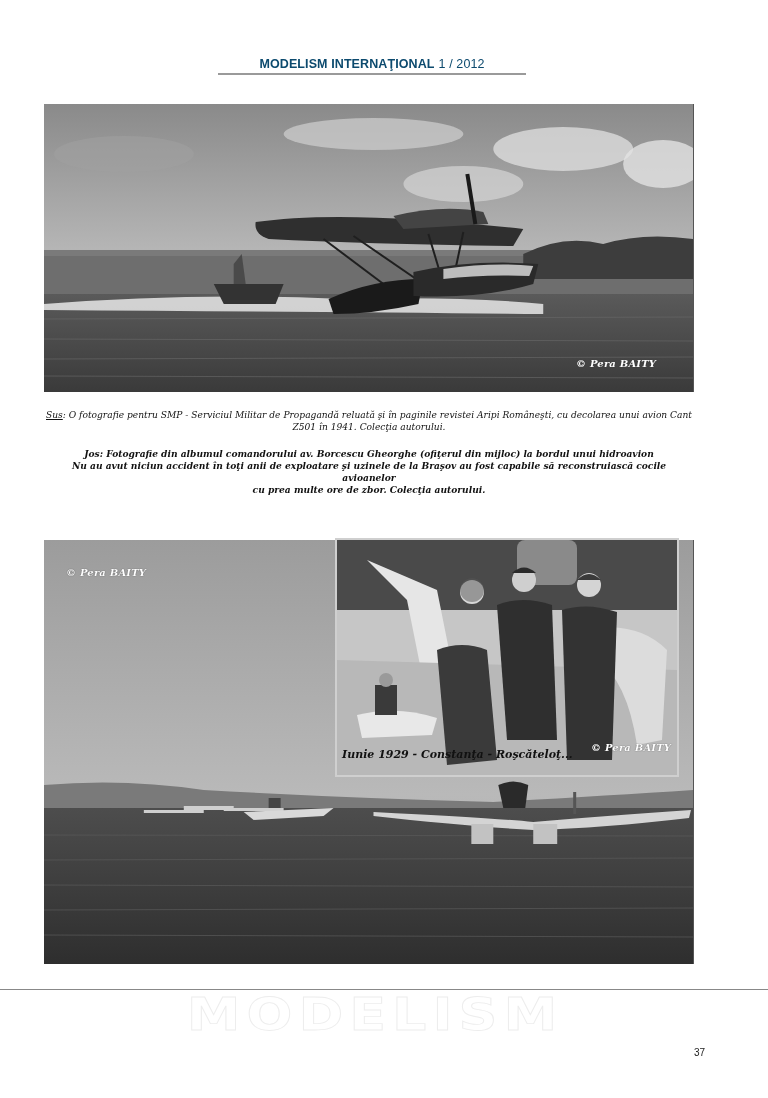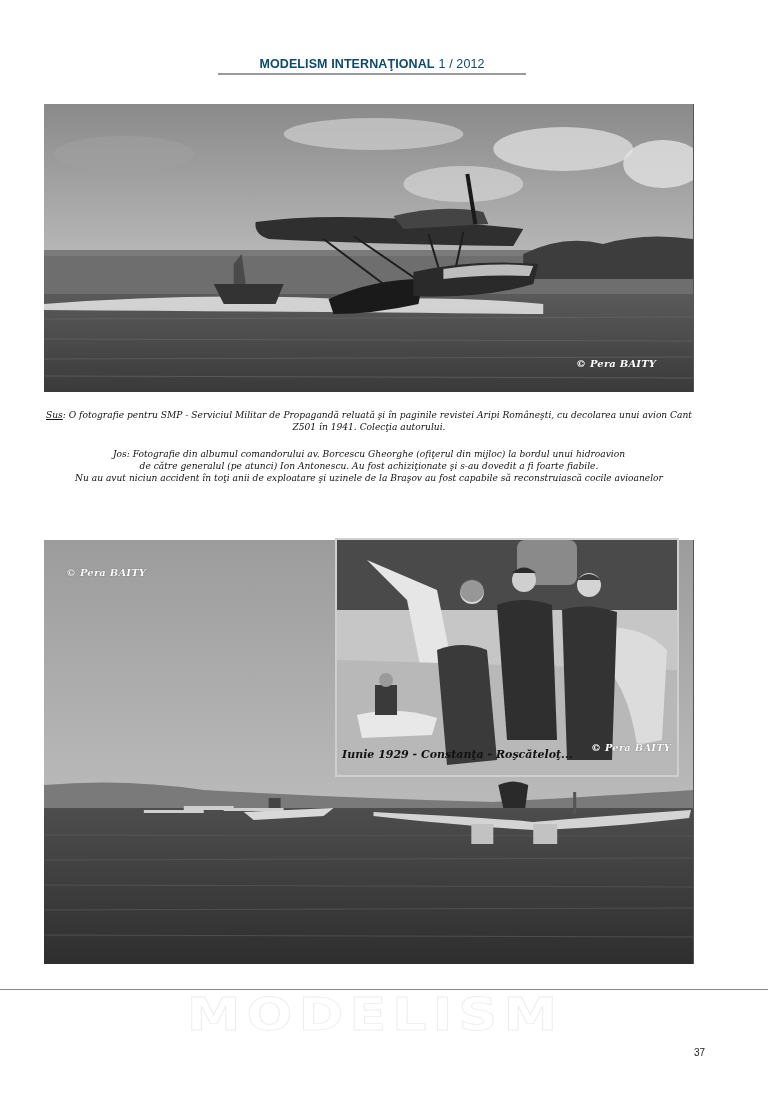--- a/index.html
+++ b/index.html
@@ -39,21 +39,21 @@
       position: absolute; left: 342px; top: 748px; font-family: "DejaVu Serif", serif;
       font-style: italic; font-size: 11px; color: #111; font-weight: bold;
     }
 
     .caption {
       position: absolute; left: 44px; width: 650px; text-align: center;
       font-family: "DejaVu Serif", serif; font-style: italic; font-size: 9.1px;
       line-height: 12px; color: #111;
     }
     .caption-top { top: 409px; }
-    .caption-bottom { top: 448px; }
+    .caption-bottom { top: 448px; font-weight: bold; }
     .caption .lead { text-decoration: underline; }
 
     .footer-rule { position: absolute; left: 0; top: 989px; width: 768px; height: 1px; background: #888; }
     .watermark {
       position: absolute; left: 110px; top: 992px; width: 530px; height: 46px;
       font-family: "DejaVu Sans", sans-serif; font-weight: bold; font-size: 54px; line-height: 46px;
       color: transparent; -webkit-text-stroke: 1px #ededed; letter-spacing: 6px; text-align: center;
       transform: scaleY(0.82);
     }
     .page-number {
@@ -116,22 +116,22 @@
   </svg>
 </div>
 <span class="credit credit-top">© Pera BAITY</span>
 
 <div class="caption caption-top">
   <span class="lead">Sus</span><span>: O fotografie pentru SMP - Serviciul Militar de Propagandă reluată şi în paginile revistei Aripi Româneşti, cu decolarea unui avion Cant Z501 în 1941. Colecţia autorului.</span>
 </div>
 
 <div class="caption caption-bottom">
   <div>Jos: Fotografie din albumul comandorului av. Borcescu Gheorghe (ofiţerul din mijloc) la bordul unui hidroavion</div>
-  <div>de către generalul (pe atunci) Ion Antonescu. Au fost achiziţionate şi s-au dovedit a fi foarte fiabile.</div>
   <div>Nu au avut niciun accident în toţi anii de exploatare şi uzinele de la Braşov au fost capabile să reconstruiască cocile avioanelor</div>
+  <div>cu prea multe ore de zbor. Colecţia autorului.</div>
 </div>
 
 <div class="photo photo-bottom">
   <svg viewBox="0 0 650 424" preserveAspectRatio="none">
     <defs>
       <linearGradient id="skyB" x1="0" y1="0" x2="0" y2="1">
         <stop offset="0" stop-color="#9c9c9c"></stop>
           <stop offset="0.6" stop-color="#b9b9b9"></stop>
           <stop offset="1" stop-color="#a5a5a5"></stop>
       </linearGradient>

